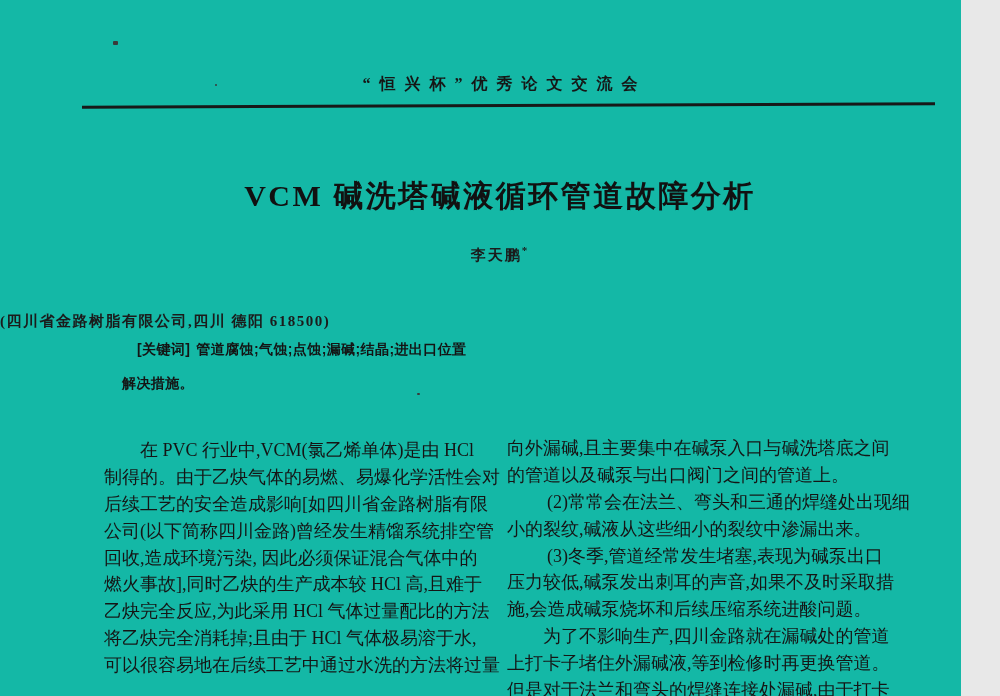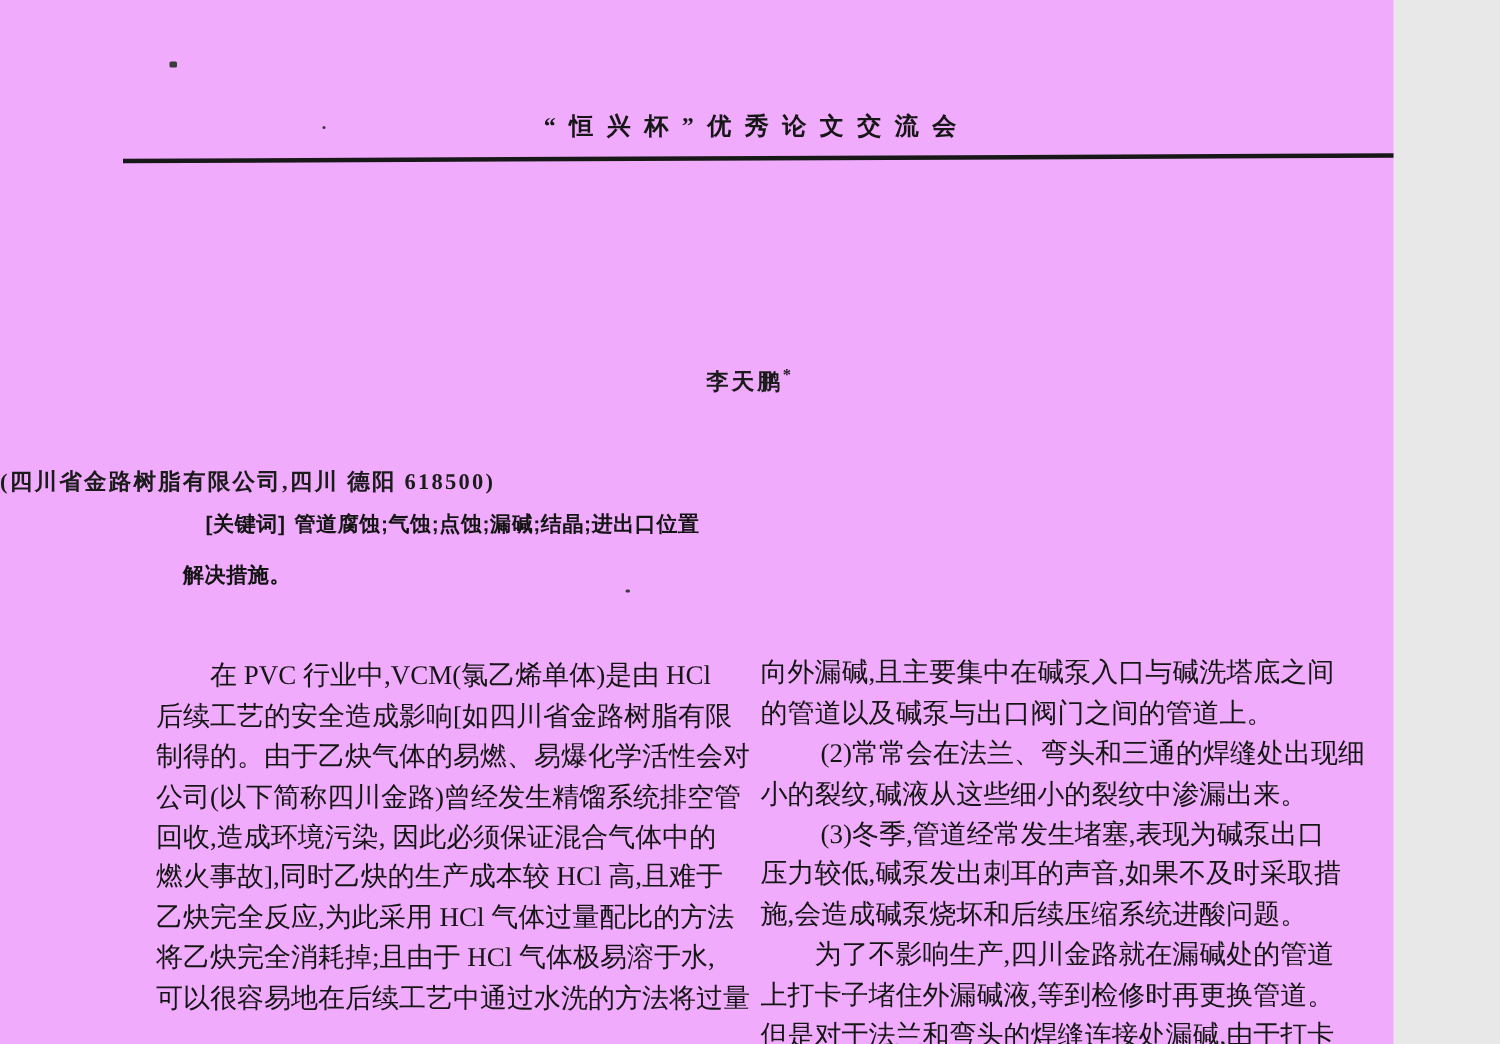--- a/index.html
+++ b/index.html
@@ -1,22 +1,23 @@
 <!DOCTYPE html>
 <html><head>
 <meta charset="utf-8">
 <style>
   html,body{margin:0;padding:0;background:#e8e8e8;}
   .page{
     position:relative;
     width:929px;height:696px;
-    background:#f0abfc;
+    background:#14b8a6;
     overflow:hidden;
     font-family:"Liberation Serif", serif;
     color:#1b1b1b;
+    padding-left:32px;
   }
   .speck{position:absolute;background:#3a3a3a;border-radius:1px;}
   .hdr{
     position:absolute;top:74px;left:0;width:1000px;
     text-align:center;
     font-size:16px;font-weight:bold;
     letter-spacing:9px;padding-left:9px;box-sizing:border-box;
     color:#161616;
   }
   .rule{
@@ -70,36 +71,37 @@
 
 <div class="page">
 
   <div class="speck" style="left:113px;top:41px;width:5px;height:4px;"></div>
   <div class="speck" style="left:215px;top:84px;width:2px;height:2px;"></div>
   <div class="speck" style="left:417px;top:393px;width:3px;height:2px;"></div>
 
   <div class="hdr">“恒兴杯”优秀论文交流会</div>
   <div class="rule"></div>
 
+  <div class="title">VCM 碱洗塔碱液循环管道故障分析</div>
 
   <div class="author"><span>李天鹏</span><sup>*</sup></div>
 
   <div class="affil">(四川省金路树脂有限公司,四川 德阳 618500)</div>
 
   <div class="front">
     <div class="kw">
       <span class="lbl">[关键词]</span><span>管道腐蚀;气蚀;点蚀;漏碱;结晶;进出口位置</span>
     </div>
     <div class="ab2">解决措施。</div>
   </div>
 
   <div class="col col-left">
     <div class="bline ind">在 PVC 行业中,VCM(氯乙烯单体)是由 HCl</div>
+    <div class="bline">制得的。由于乙炔气体的易燃、易爆化学活性会对</div>
     <div class="bline">后续工艺的安全造成影响[如四川省金路树脂有限</div>
-    <div class="bline">制得的。由于乙炔气体的易燃、易爆化学活性会对</div>
     <div class="bline">公司(以下简称四川金路)曾经发生精馏系统排空管</div>
     <div class="bline">回收,造成环境污染, 因此必须保证混合气体中的</div>
     <div class="bline">燃火事故],同时乙炔的生产成本较 HCl 高,且难于</div>
     <div class="bline">乙炔完全反应,为此采用 HCl 气体过量配比的方法</div>
     <div class="bline">将乙炔完全消耗掉;且由于 HCl 气体极易溶于水,</div>
     <div class="bline">可以很容易地在后续工艺中通过水洗的方法将过量</div>
   </div>
 
   <div class="col col-right">
     <div class="bline">向外漏碱,且主要集中在碱泵入口与碱洗塔底之间</div>

